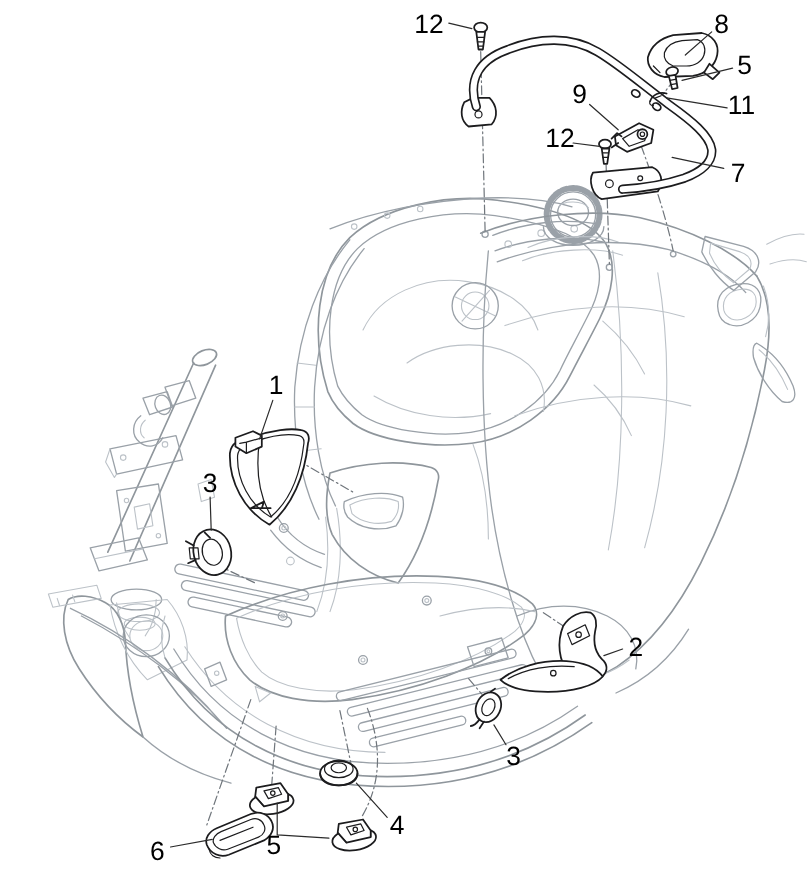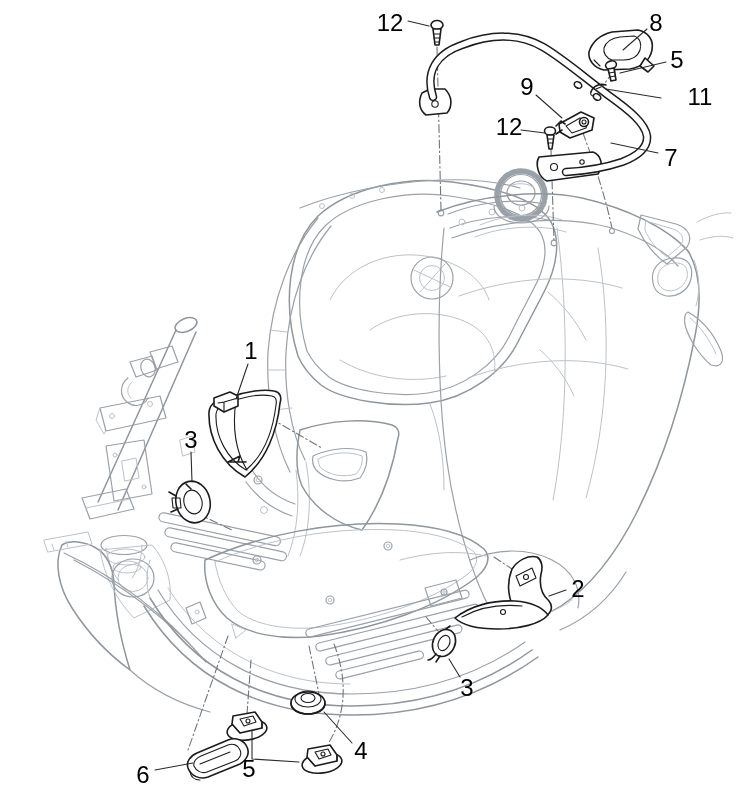--- a/index.html
+++ b/index.html
@@ -310,21 +310,21 @@
     <path class="ld" d="M 352,743 L 324,712"></path>
     <path class="ld" d="M 252,730 L 252,759 L 299,762"></path>
     <path class="ld" d="M 155,770 L 193,763"></path>
   </g>
 </svg>
 
   <span class="callout" style="left: 390px; top: 23px;">12</span>
   <span class="callout" style="left: 656px; top: 23px;">8</span>
   <span class="callout" style="left: 677px; top: 60px;">5</span>
   <span class="callout" style="left: 527px; top: 87px;">9</span>
-  <span class="callout" style="left: 700px; top: 97px;">11</span>
+  <span class="callout" style="left: 674px; top: 97px;">11</span>
   <span class="callout" style="left: 509px; top: 127px;">12</span>
   <span class="callout" style="left: 671px; top: 158px;">7</span>
   <span class="callout" style="left: 251px; top: 351px;">1</span>
   <span class="callout" style="left: 191px; top: 440px;">3</span>
   <span class="callout" style="left: 578px; top: 589px;">2</span>
   <span class="callout" style="left: 467px; top: 688px;">3</span>
   <span class="callout" style="left: 361px; top: 751px;">4</span>
   <span class="callout" style="left: 249px; top: 769px;">5</span>
   <span class="callout" style="left: 143px; top: 775px;">6</span>
 </div>

